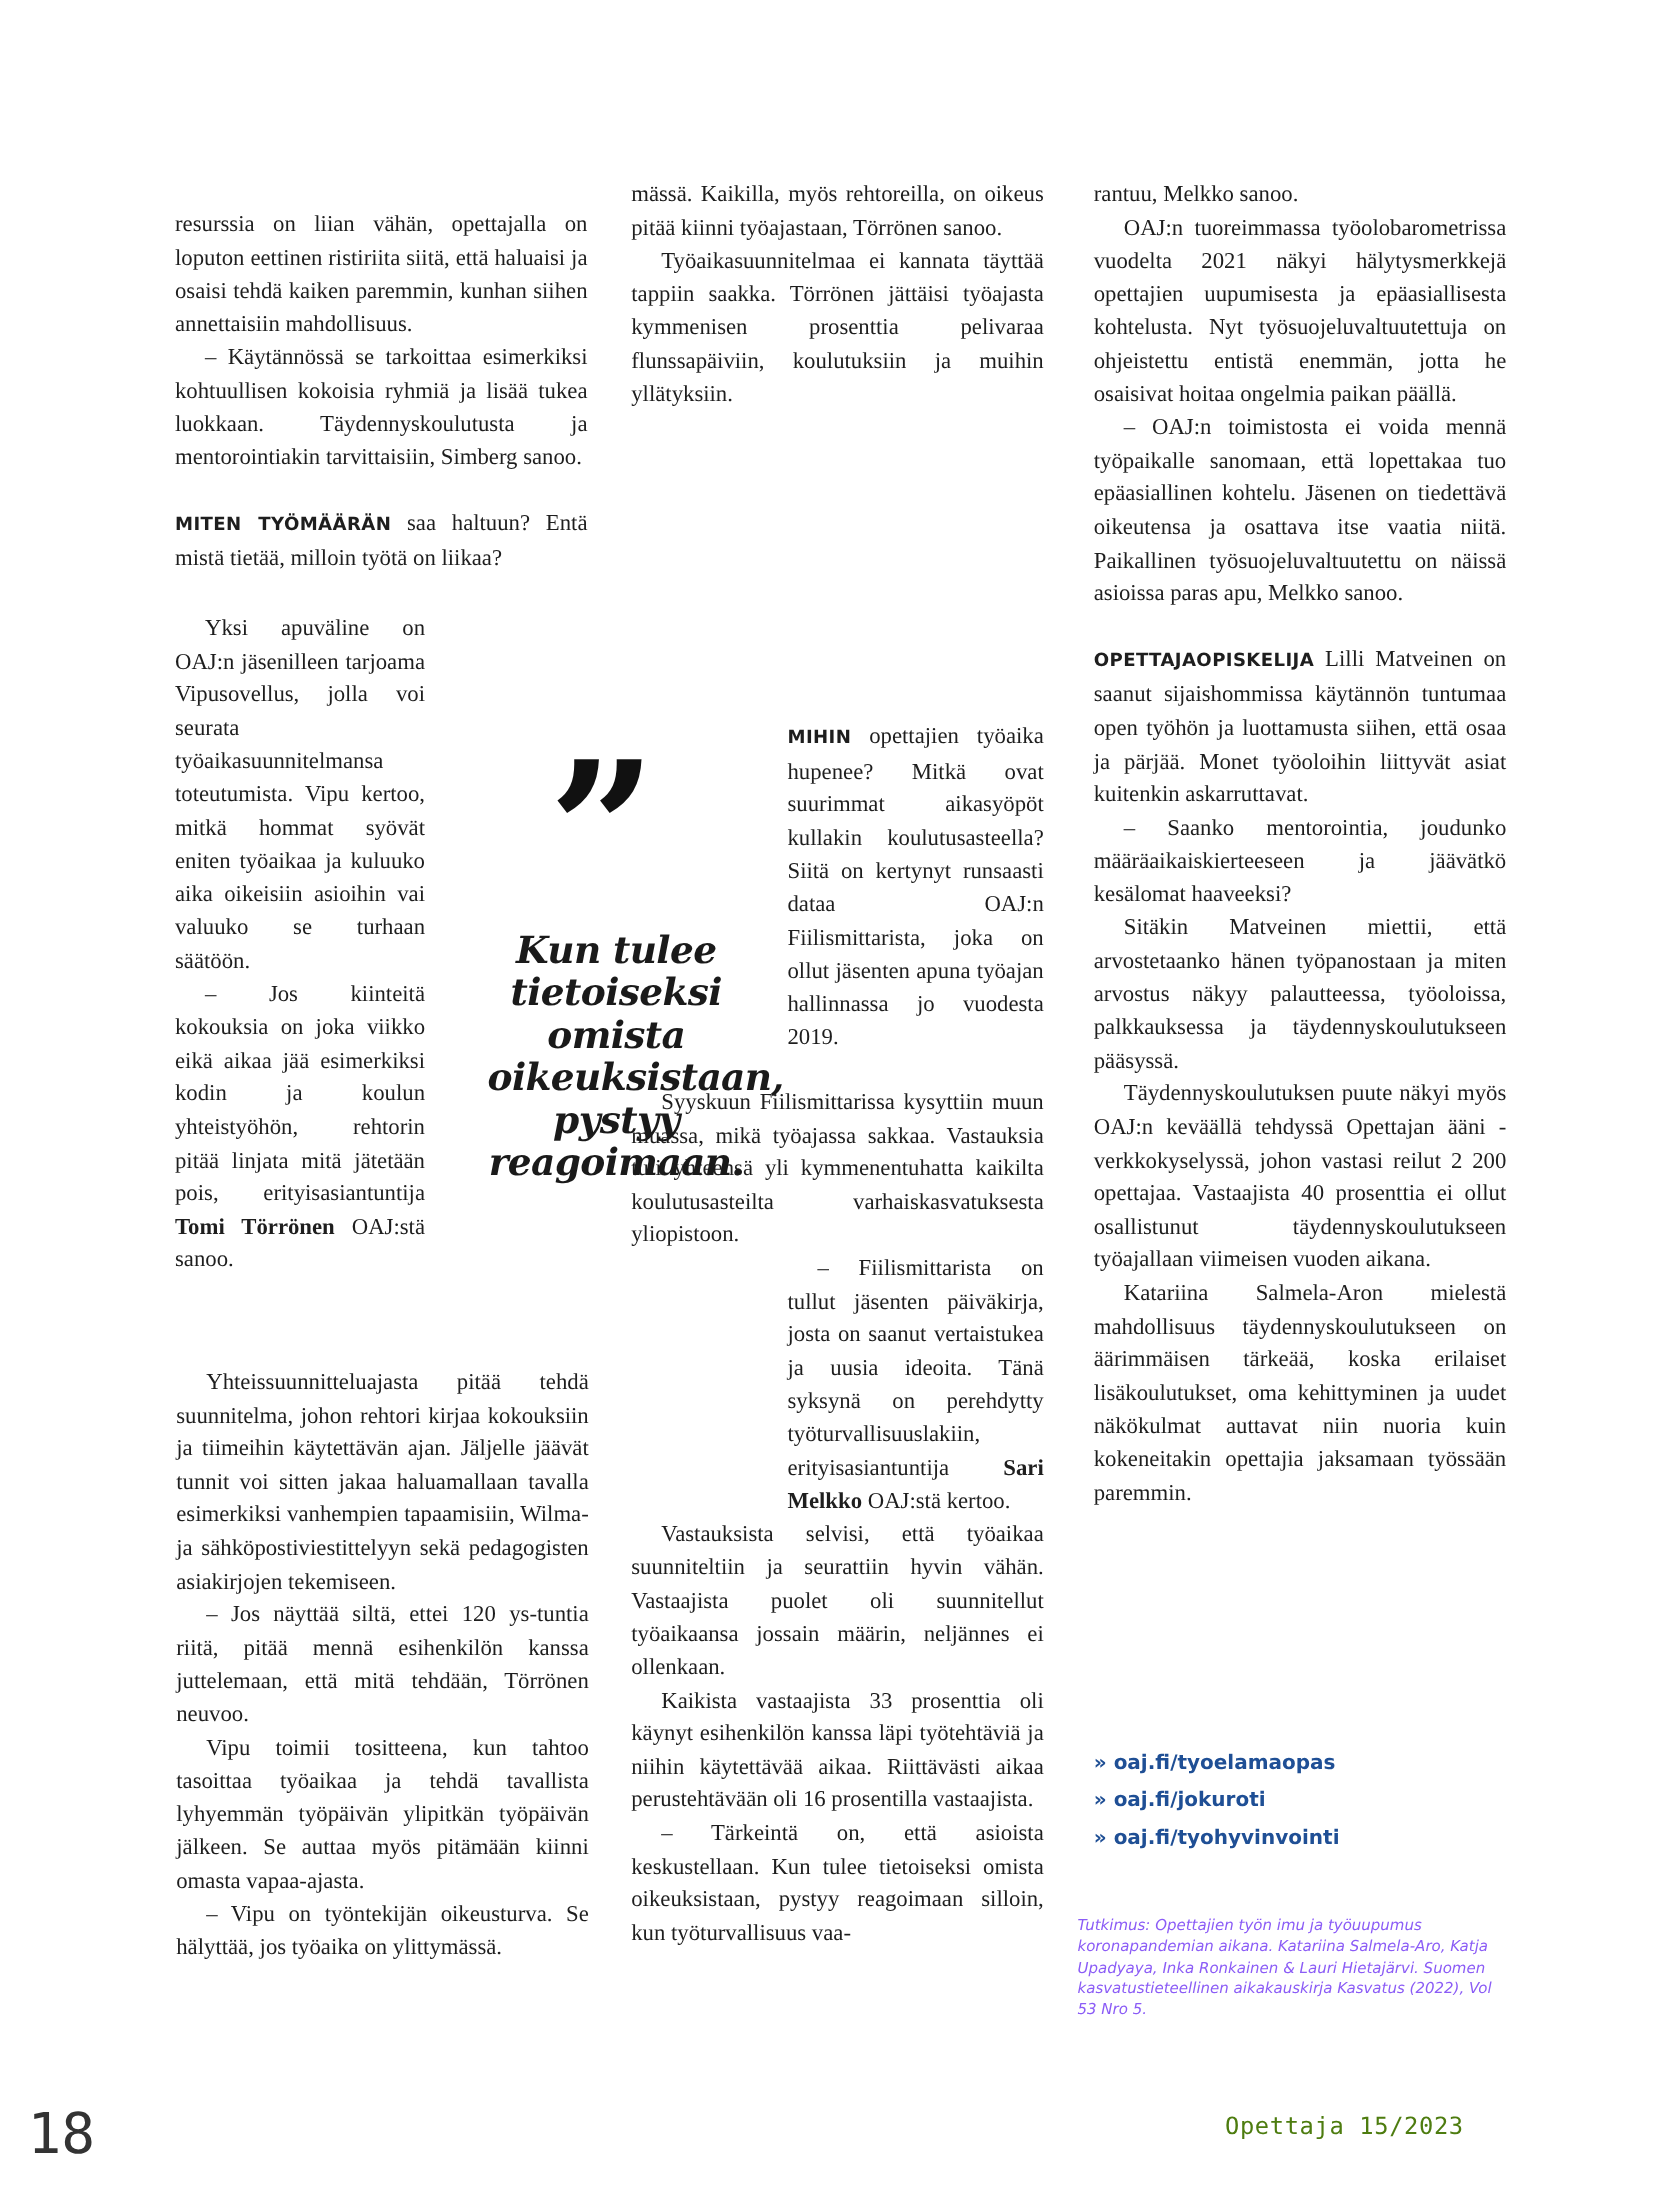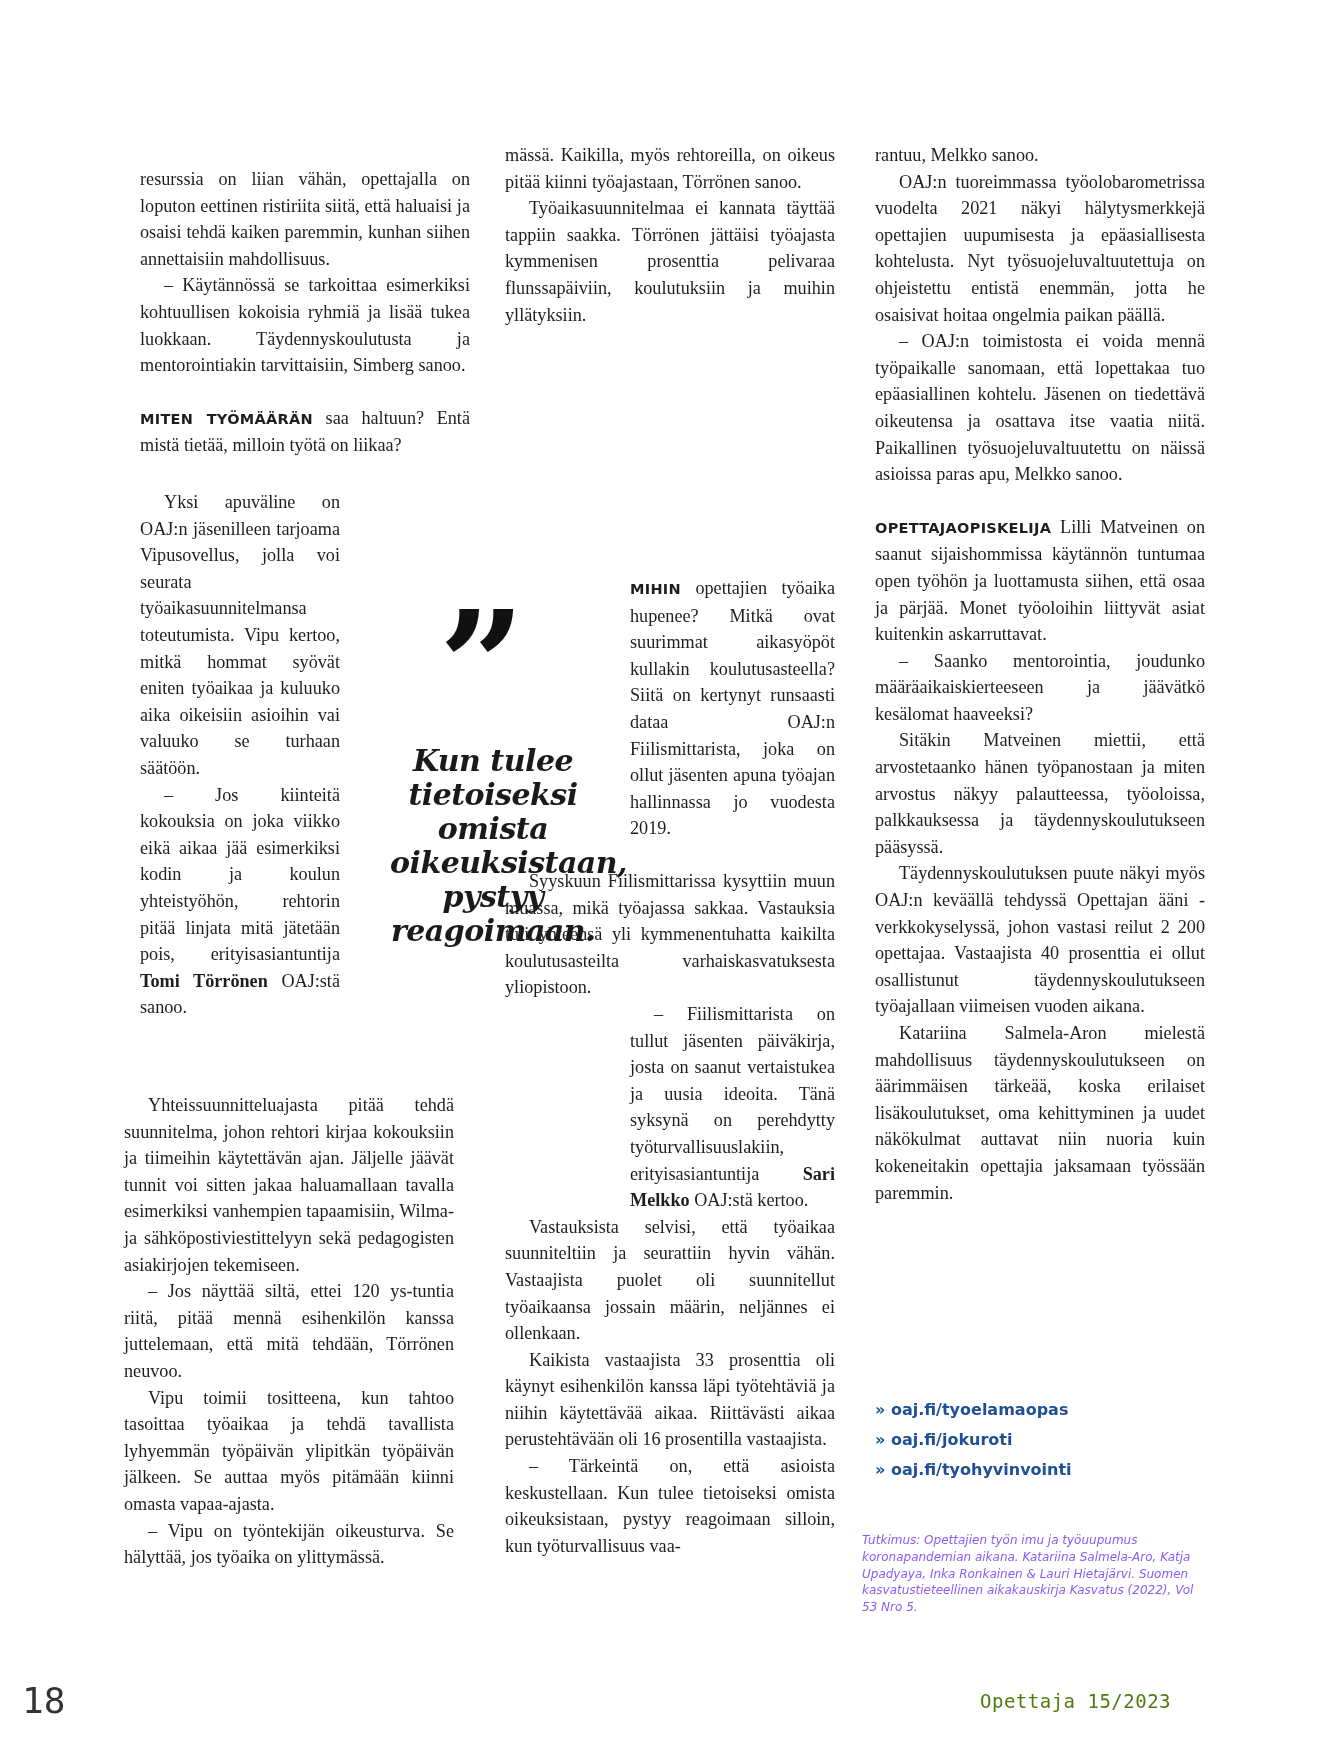--- a/index.html
+++ b/index.html
@@ -12,39 +12,39 @@
   .c2 { left: 505px; width: 330px; }
   .c3 { left: 875px; width: 330px; }
   .lead { font-family: "DejaVu Sans", sans-serif; font-weight: bold; font-size: 14.5px; letter-spacing: 0.3px; }
   b.name { font-weight: bold; }
   .quote { position: absolute; left: 368px; top: 610px; width: 228px; text-align: center; font-family: "DejaVu Serif", serif; }
   .quote-mark { font-size: 150px; line-height: 110px; font-weight: bold; color: #111; height: 110px; font-family: "DejaVu Serif", serif; }
   .quote-text { font-style: italic; font-weight: bold; font-size: 30px; line-height: 34px; color: #1a1a1a; margin-top: 24px; letter-spacing: -0.5px; margin-left: 22px; }
   .links { position: absolute; left: 875px; top: 1395px; font-family: "DejaVu Sans", sans-serif; font-weight: bold; font-size: 16px; line-height: 30px; color: #1f4f95; }
   .links div { cursor: pointer; }
   .footnote { position: absolute; left: 862px; top: 1532px; width: 340px; font-family: "DejaVu Sans", sans-serif; font-style: italic; font-size: 12px; line-height: 16.8px; color: #8b5cf6; }
-  .page-num { position: absolute; left: 22px; top: 1680px; font-family: "DejaVu Sans Mono", monospace; font-size: 36px; color: #333; font-weight: 200; text-align: right; }
+  .page-num { position: absolute; left: 22px; top: 1680px; font-family: "DejaVu Sans Mono", monospace; font-size: 45px; color: #333; font-weight: 200; text-align: right; }
   .issue { position: absolute; left: 980px; top: 1690px; font-family: "DejaVu Sans Mono", monospace; font-size: 19px; color: #4d7c0f; letter-spacing: 0.5px; }
 </style>
 </head>
 <body>
 
 <div class="col c1" style="width:330px;margin-top:24px;">
   <p class="noind">resurssia on liian vähän, opettajalla on loputon eettinen ristiriita siitä, että haluaisi ja osaisi tehdä kaiken paremmin, kunhan siihen annettaisiin mahdollisuus.</p>
   <p>– Käytännössä se tarkoittaa esimerkiksi kohtuullisen kokoisia ryhmiä ja lisää tukea luokkaan. Täydennyskoulutusta ja mentorointiakin tarvittaisiin, Simberg sanoo.</p>
   <p class="noind gap"><span class="lead">MITEN TYÖMÄÄRÄN</span><span> saa haltuun? Entä mistä tietää, milloin työtä on liikaa?</span></p>
   <p style="width:330px;"></p>
 </div>
 
 <div class="col" style="left:140px; top:489px; width:200px;">
   <p>Yksi apuväline on OAJ:n jäsenilleen tarjoama Vipusovellus, jolla voi seurata työaikasuunnitelmansa toteutumista. Vipu kertoo, mitkä hommat syövät eniten työaikaa ja kuluuko aika oikeisiin asioihin vai valuuko se turhaan säätöön.</p>
   <p><span>– Jos kiinteitä kokouksia on joka viikko eikä aikaa jää esimerkiksi kodin ja koulun yhteistyöhön, rehtorin pitää linjata mitä jätetään pois, erityisasiantuntija </span><b class="name">Tomi Törrönen</b><span> OAJ:stä sanoo.</span></p>
 </div>
 
-<div class="col" style="left:124px; top:1092px; width:330px;">
+<div class="col" style="left:141px; top:1092px; width:330px;">
   <p>Yhteissuunnitteluajasta pitää tehdä suunnitelma, johon rehtori kirjaa kokouksiin ja tiimeihin käytettävän ajan. Jäljelle jäävät tunnit voi sitten jakaa haluamallaan tavalla esimerkiksi vanhempien tapaamisiin, Wilma- ja sähköpostiviestittelyyn sekä pedagogisten asiakirjojen tekemiseen.</p>
   <p>– Jos näyttää siltä, ettei 120 ys-tuntia riitä, pitää mennä esihenkilön kanssa juttelemaan, että mitä tehdään, Törrönen neuvoo.</p>
   <p>Vipu toimii tositteena, kun tahtoo tasoittaa työaikaa ja tehdä tavallista lyhyemmän työpäivän ylipitkän työpäivän jälkeen. Se auttaa myös pitämään kiinni omasta vapaa-ajasta.</p>
   <p>– Vipu on työntekijän oikeusturva. Se hälyttää, jos työaika on ylittymässä.</p>
 </div>
 
 <div class="col c2">
   <p class="noind">mässä. Kaikilla, myös rehtoreilla, on oikeus pitää kiinni työajastaan, Törrönen sanoo.</p>
   <p>Työaikasuunnitelmaa ei kannata täyttää tappiin saakka. Törrönen jättäisi työajasta kymmenisen prosenttia pelivaraa flunssapäiviin, koulutuksiin ja muihin yllätyksiin.</p>
 </div>

